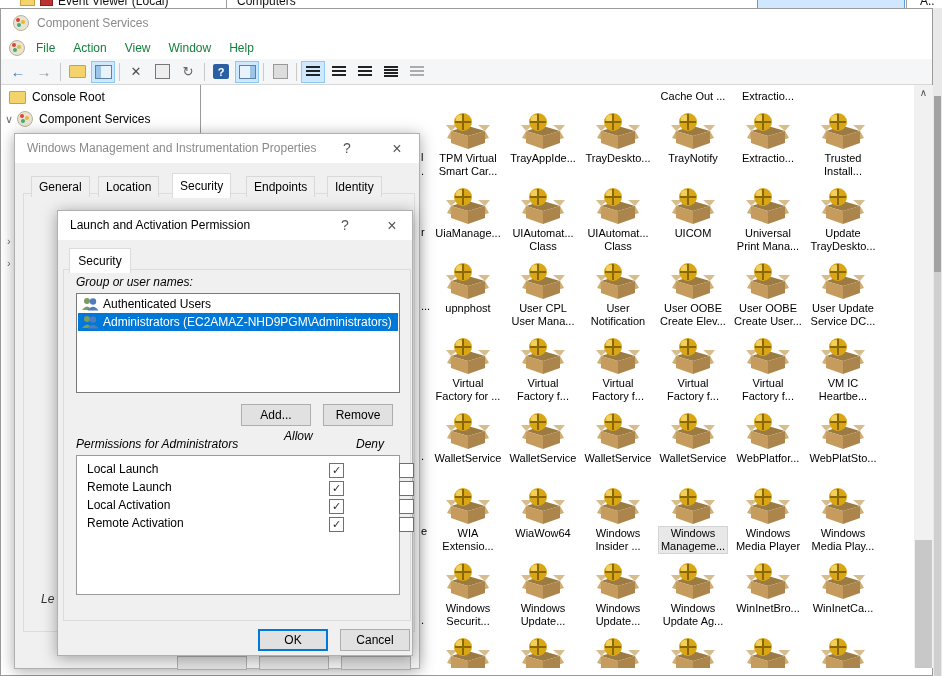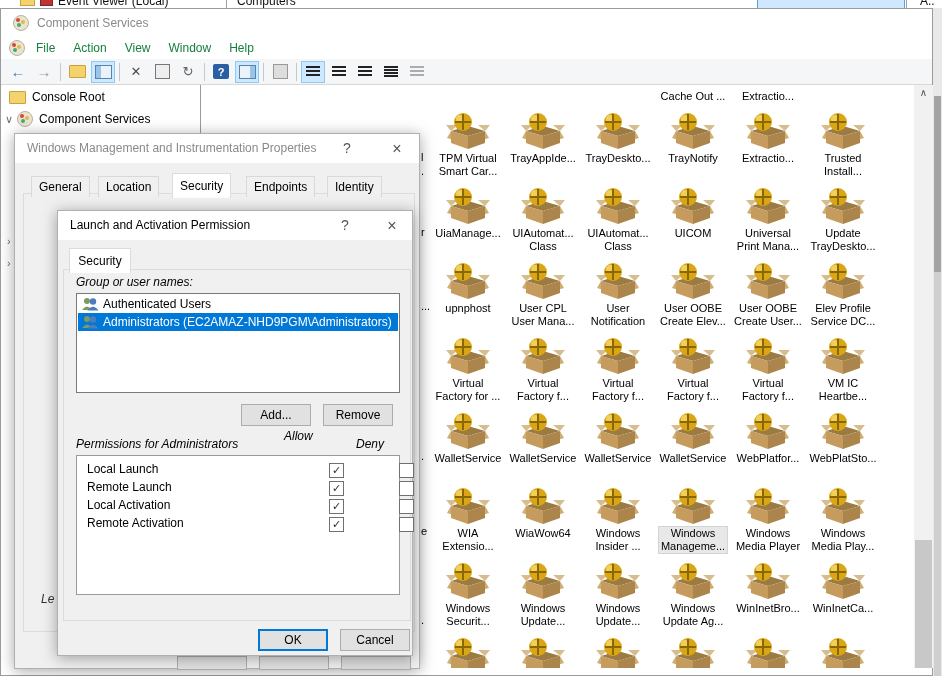--- a/index.html
+++ b/index.html
@@ -408,21 +408,21 @@
           <polygon points="5,19 22,14 39,19 22,24" fill="#9c7b42"></polygon>
           <polygon points="5,19 0,13 12,13" fill="#d7bd8e"></polygon>
           <polygon points="39,19 44,13 32,13" fill="#d7bd8e"></polygon>
           <polygon points="5,19 1,26 11,29" fill="#cfae74"></polygon>
           <polygon points="39,19 43,26 33,29" fill="#cfae74"></polygon>
           <polygon points="5,19 5,31 22,37 22,24" fill="#c69c5e"></polygon>
           <polygon points="22,24 22,37 39,31 39,19" fill="#ab854c"></polygon>
           <circle cx="17" cy="10" r="9" fill="#d9a616"></circle>
           <circle cx="14" cy="7" r="4" fill="#f0cf5a"></circle>
           <path d="M17 2 v16 M9 10 h16" stroke="#8a6700" stroke-width="2" fill="none"></path>
-        </svg><div class="cell-label"><div>Elev Profile</div><div>Service DC...</div></div></div>
+        </svg><div class="cell-label"><div>User Update</div><div>Service DC...</div></div></div>
       <div class="cell" style="left: 228px; top: 252px;"><svg width="44" height="38" viewBox="0 0 44 38">
           <polygon points="5,19 22,14 39,19 22,24" fill="#9c7b42"></polygon>
           <polygon points="5,19 0,13 12,13" fill="#d7bd8e"></polygon>
           <polygon points="39,19 44,13 32,13" fill="#d7bd8e"></polygon>
           <polygon points="5,19 1,26 11,29" fill="#cfae74"></polygon>
           <polygon points="39,19 43,26 33,29" fill="#cfae74"></polygon>
           <polygon points="5,19 5,31 22,37 22,24" fill="#c69c5e"></polygon>
           <polygon points="22,24 22,37 39,31 39,19" fill="#ab854c"></polygon>
           <circle cx="17" cy="10" r="9" fill="#d9a616"></circle>
           <circle cx="14" cy="7" r="4" fill="#f0cf5a"></circle>

